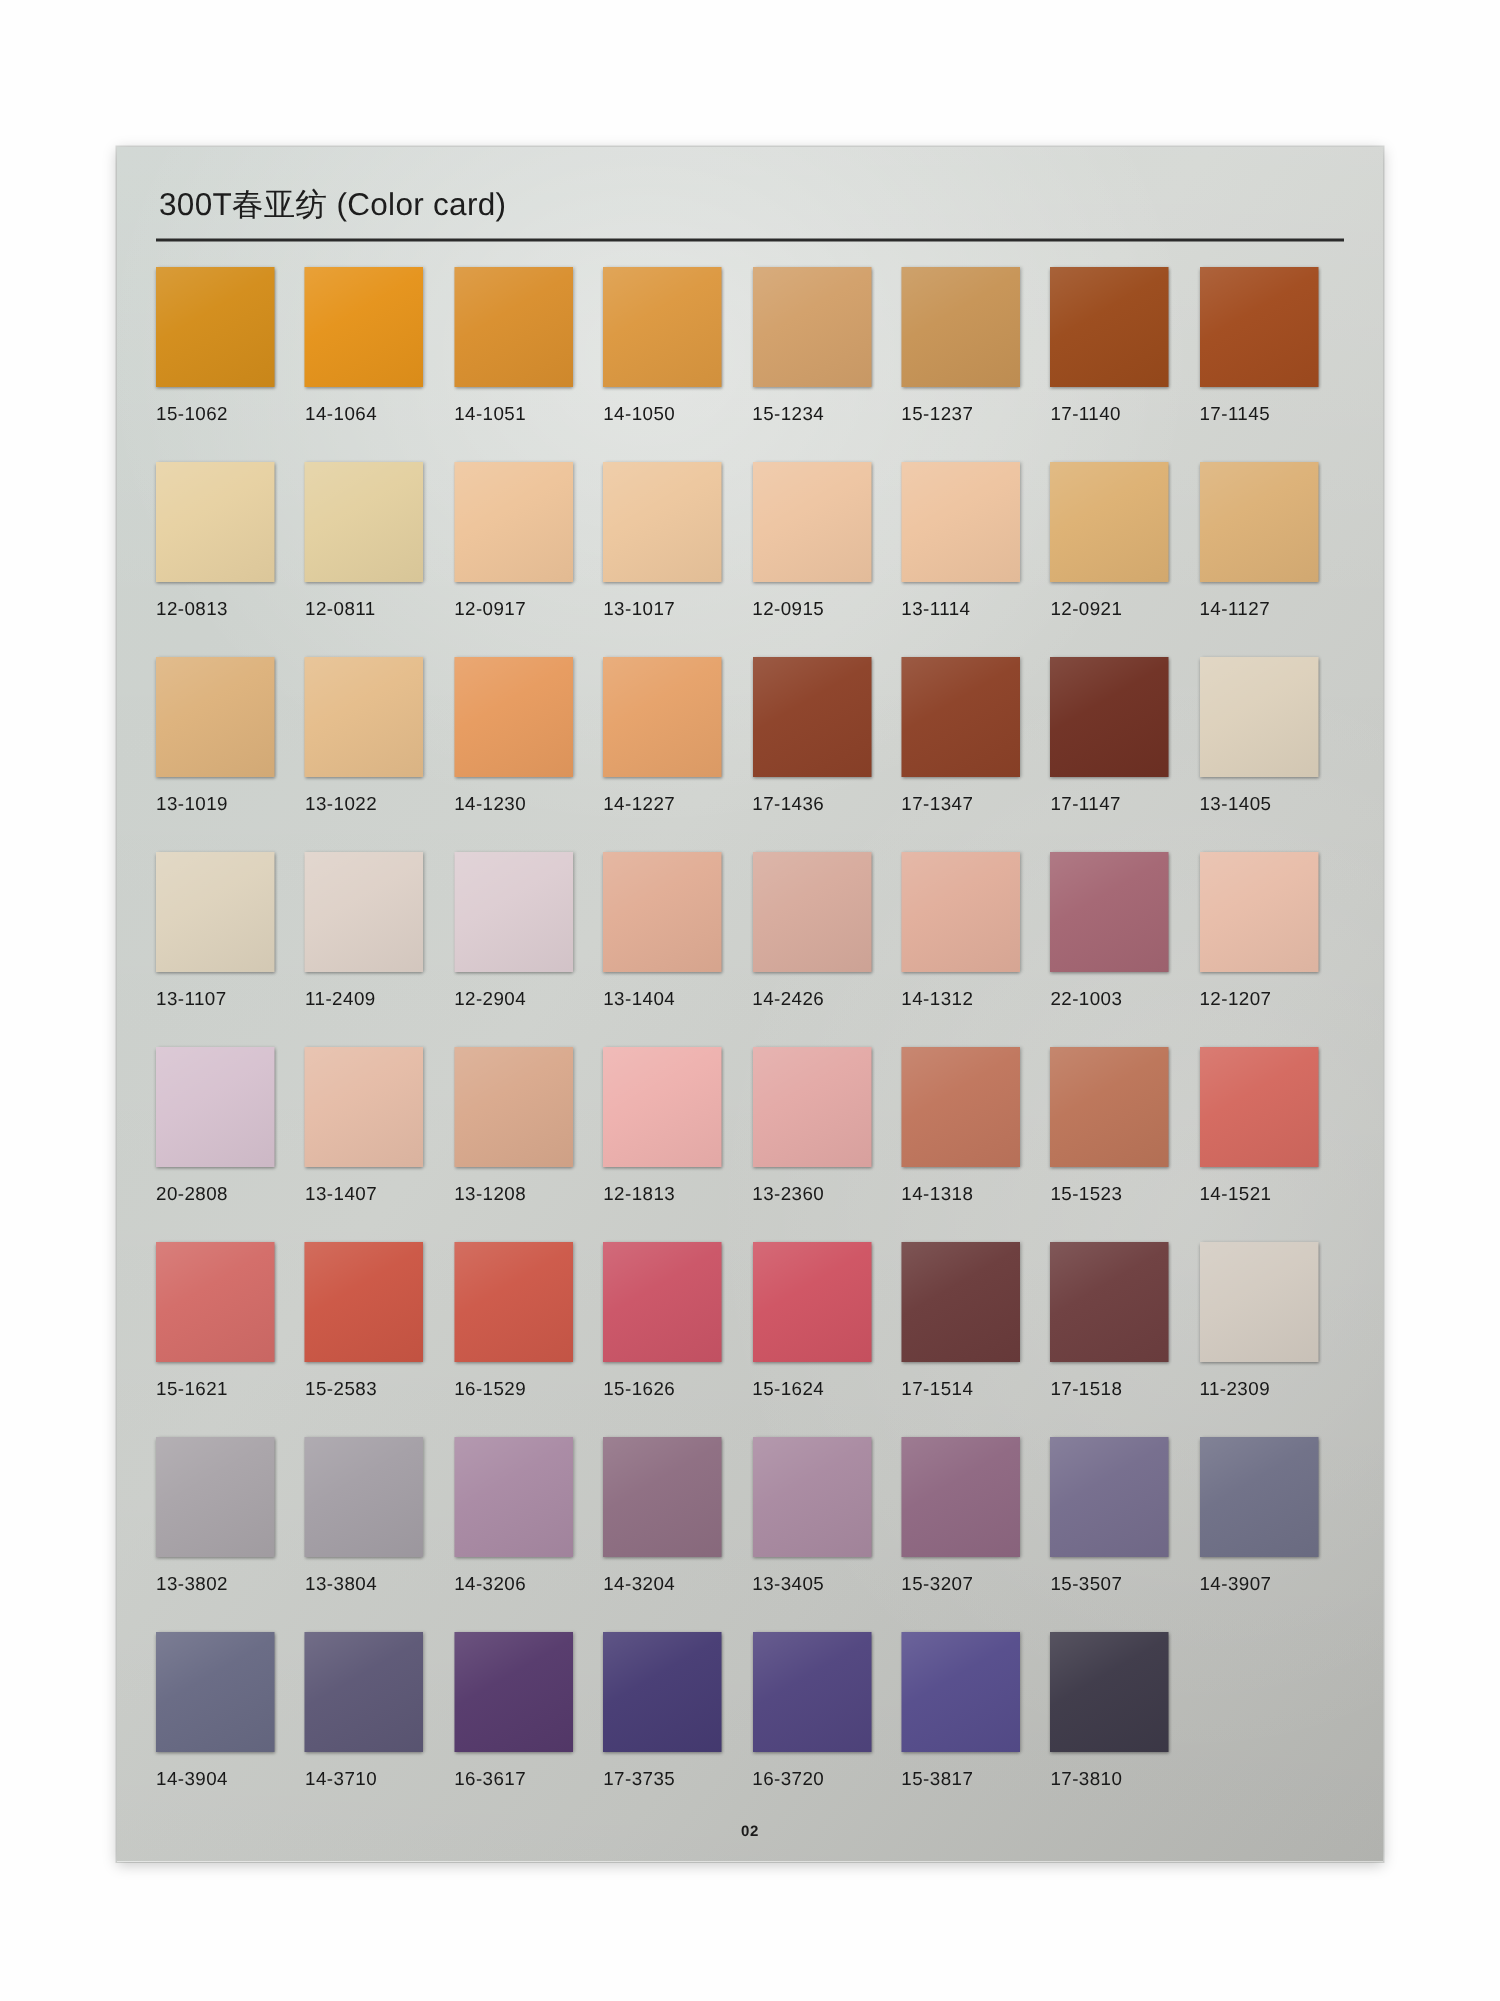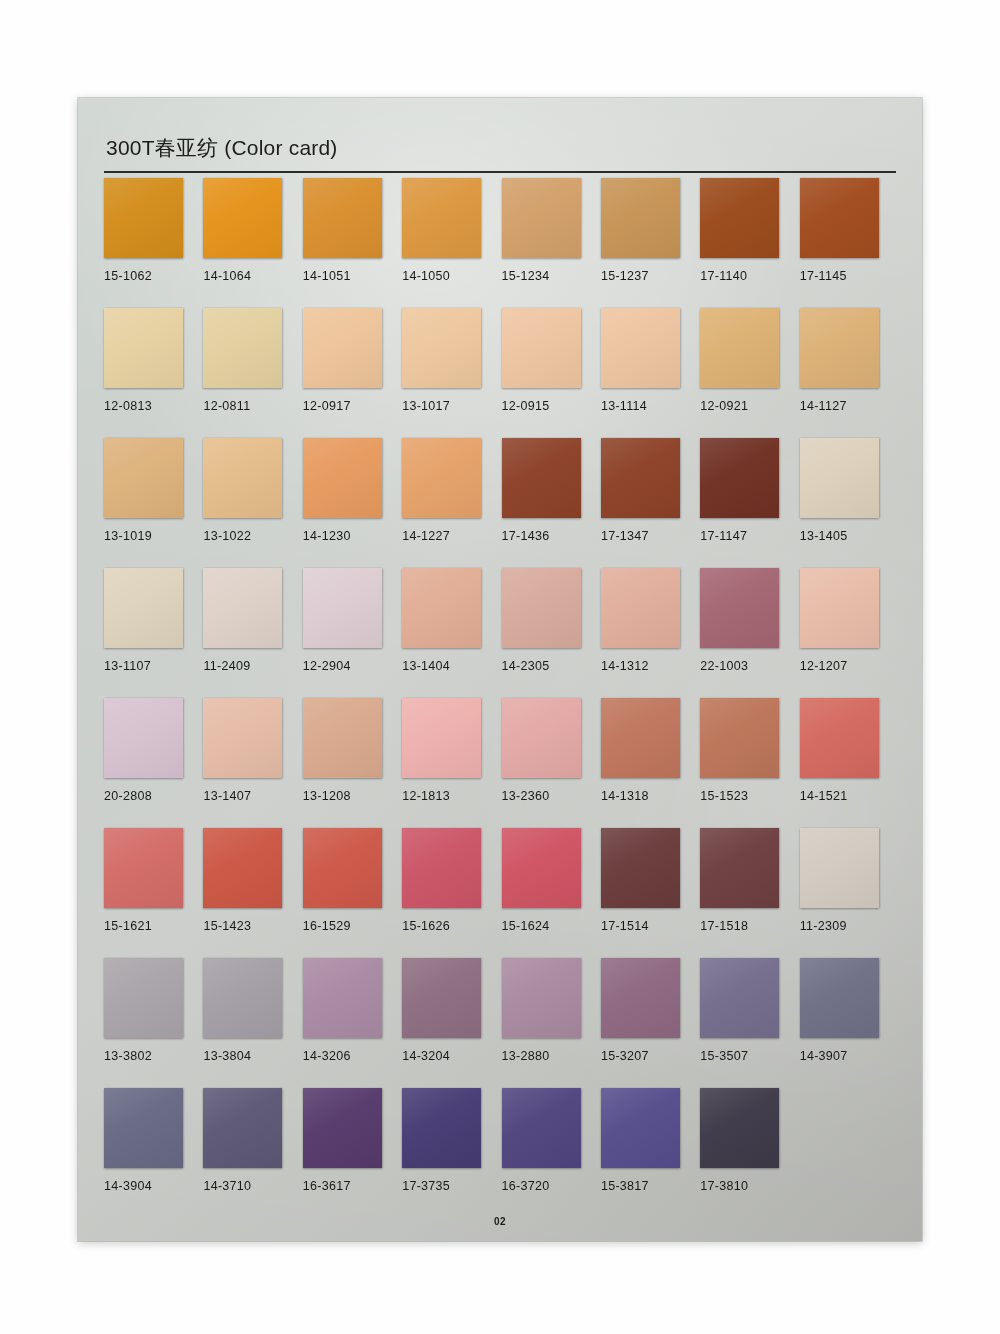--- a/index.html
+++ b/index.html
@@ -52,21 +52,20 @@
     top: 24px;
     width: 792px;
   }
   #card-title {
     font-size: 21px;
     color: #1d1d1d;
     letter-spacing: 0.2px;
     font-weight: 400;
     white-space: nowrap;
     padding-left: 2px;
-    margin-top: 12px;
   }
   #title-rule {
     margin-top: 9px;
     height: 2px;
     background: #2b2b2b;
     width: 100%;
   }
 
   
   #swatch-grid {
@@ -296,21 +295,21 @@
         <div class="swatch-cell">
           <div class="swatch-chip" style="background: rgb(225, 173, 149);">
             <div class="swatch-chip-inner"></div>
           </div>
           <div class="swatch-label">13-1404</div>
         </div>
         <div class="swatch-cell">
           <div class="swatch-chip" style="background: rgb(215, 171, 157);">
             <div class="swatch-chip-inner"></div>
           </div>
-          <div class="swatch-label">14-2305</div>
+          <div class="swatch-label">14-2426</div>
         </div>
         <div class="swatch-cell">
           <div class="swatch-chip" style="background: rgb(225, 174, 155);">
             <div class="swatch-chip-inner"></div>
           </div>
           <div class="swatch-label">14-1312</div>
         </div>
         <div class="swatch-cell">
           <div class="swatch-chip" style="background: rgb(164, 102, 115);">
             <div class="swatch-chip-inner"></div>
@@ -374,21 +373,21 @@
         <div class="swatch-cell">
           <div class="swatch-chip" style="background: rgb(211, 108, 104);">
             <div class="swatch-chip-inner"></div>
           </div>
           <div class="swatch-label">15-1621</div>
         </div>
         <div class="swatch-cell">
           <div class="swatch-chip" style="background: rgb(204, 87, 69);">
             <div class="swatch-chip-inner"></div>
           </div>
-          <div class="swatch-label">15-1423</div>
+          <div class="swatch-label">15-2583</div>
         </div>
         <div class="swatch-cell">
           <div class="swatch-chip" style="background: rgb(205, 89, 73);">
             <div class="swatch-chip-inner"></div>
           </div>
           <div class="swatch-label">16-1529</div>
         </div>
         <div class="swatch-cell">
           <div class="swatch-chip" style="background: rgb(203, 85, 103);">
             <div class="swatch-chip-inner"></div>
@@ -440,21 +439,21 @@
         <div class="swatch-cell">
           <div class="swatch-chip" style="background: rgb(142, 110, 130);">
             <div class="swatch-chip-inner"></div>
           </div>
           <div class="swatch-label">14-3204</div>
         </div>
         <div class="swatch-cell">
           <div class="swatch-chip" style="background: rgb(169, 138, 161);">
             <div class="swatch-chip-inner"></div>
           </div>
-          <div class="swatch-label">13-2880</div>
+          <div class="swatch-label">13-3405</div>
         </div>
         <div class="swatch-cell">
           <div class="swatch-chip" style="background: rgb(143, 104, 130);">
             <div class="swatch-chip-inner"></div>
           </div>
           <div class="swatch-label">15-3207</div>
         </div>
         <div class="swatch-cell">
           <div class="swatch-chip" style="background: rgb(117, 109, 141);">
             <div class="swatch-chip-inner"></div>

